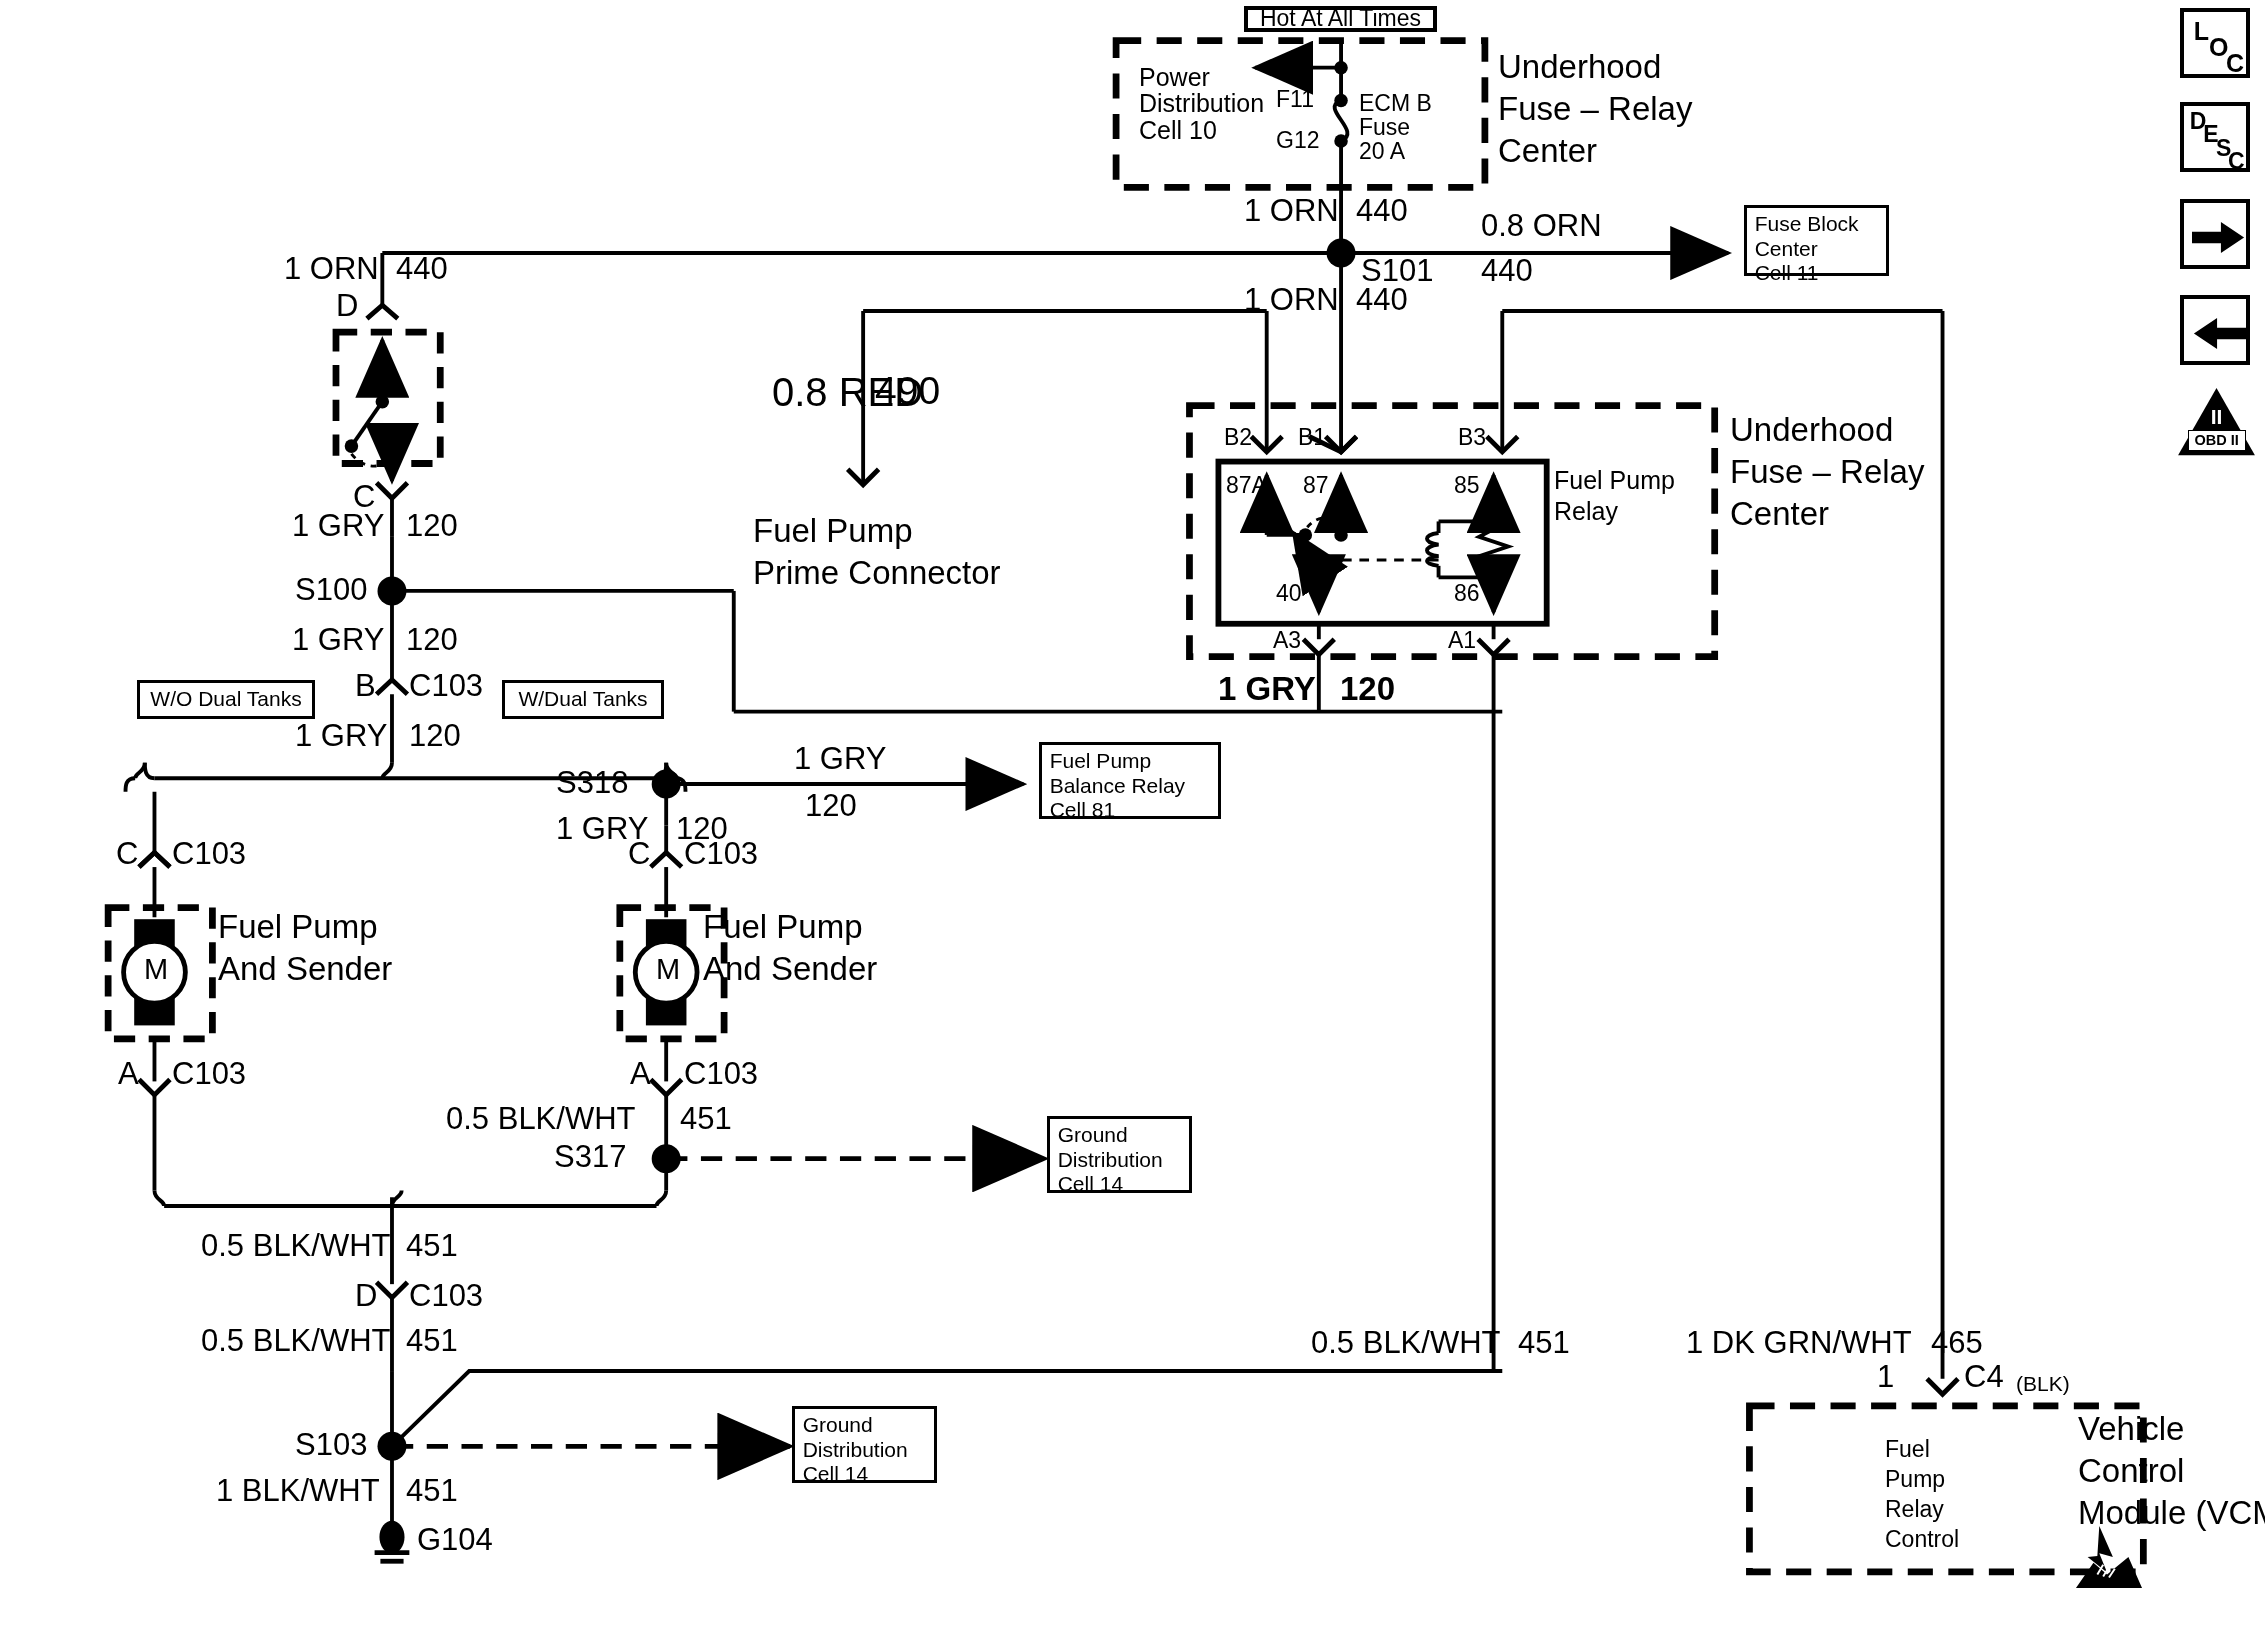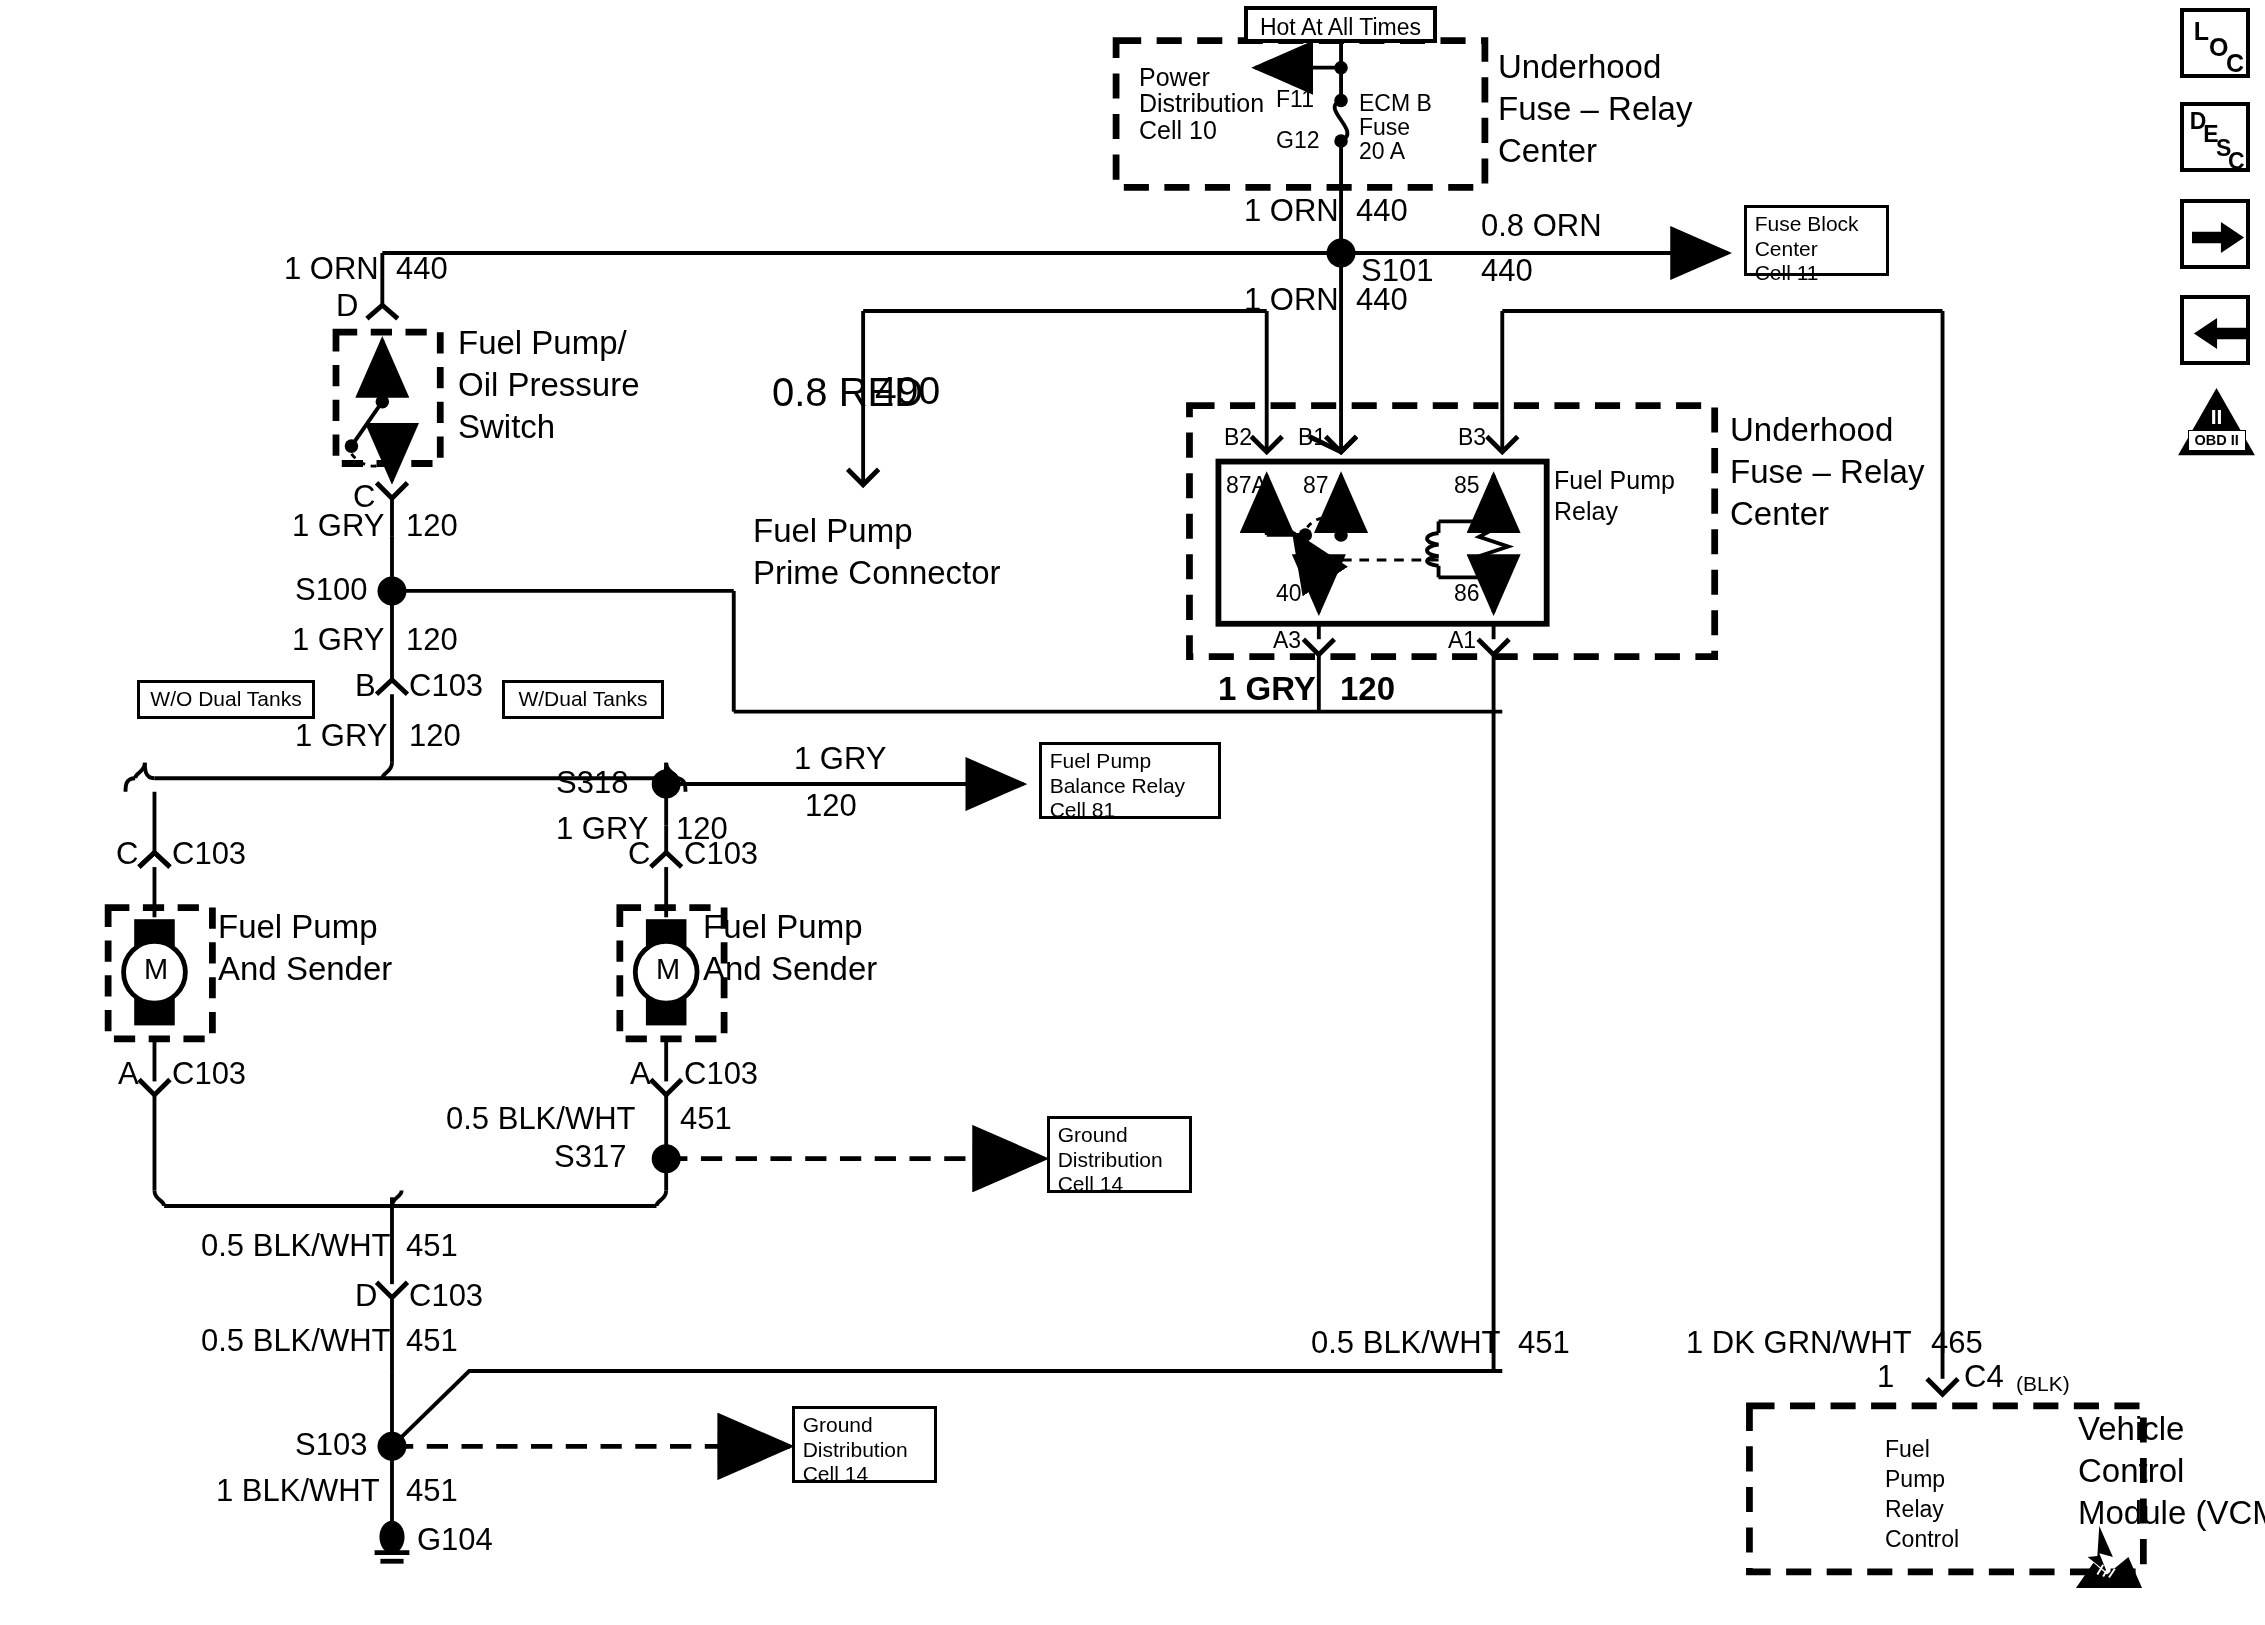--- a/index.html
+++ b/index.html
@@ -220,22 +220,22 @@
 
     <circle cx="690" cy="812" r="15" fill="#000" stroke="none"></circle>
     <path d="M690 812 L1060 812" stroke-width="4" marker-end="url(#arrHead)"></path>
 
     <path d="M2012 1395 L2012 1428" stroke-width="4"></path>
     <path d="M1996 1428 L2012 1444 L2028 1428" stroke-width="5"></path>
     <rect x="1812" y="1456" width="408" height="172" stroke-width="7" stroke-dasharray="26,16"></rect>
   </g>
 </svg>
 
-<div class="cbox f24" style="left:1244px;top:5.8px;width:193px;height:37px;
-     display:flex;justify-content:center;border-width:4.8px;">
+<div class="cbox f24" style="left:1244px;top:5.8px;width:193px;height:26px;
+     display:flex;align-items:center;justify-content:center;border-width:4.8px;text-decoration:underline;">
   <span>Hot At All Times</span>
 </div>
 
 <div class="lbl f26" style="left:1139px;top:64px;">
   <div>Power</div>
   <div>Distribution</div>
   <div>Cell 10</div>
 </div>
 
 <div class="lbl f24" style="left:1276px;top:87px;">F11</div>
@@ -269,25 +269,20 @@
 
 <div class="lbl" style="left:1244px;top:284px;font-size:31px;">1 ORN</div>
 <div class="lbl" style="left:1356px;top:284px;font-size:31px;">440</div>
 
 <div class="lbl" style="left:284px;top:253px;font-size:31px;">1 ORN</div>
 <div class="lbl" style="left:396px;top:253px;font-size:31px;">440</div>
 
 <div class="lbl" style="left:336px;top:290px;font-size:31px;">D</div>
 <div class="lbl" style="left:353px;top:481px;font-size:31px;">C</div>
 
-<div class="lbl f34" style="left:458px;top:322px;line-height:1.28;">
-  <div>Fuel Pump/</div>
-  <div>Oil Pressure</div>
-  <div>Switch</div>
-</div>
 
 <div class="lbl" style="left:292px;top:510px;font-size:31px;">1 GRY</div>
 <div class="lbl" style="left:406px;top:510px;font-size:31px;">120</div>
 
 <div class="lbl" style="left:295px;top:574px;font-size:31px;">S100</div>
 
 <div class="lbl" style="left:292px;top:624px;font-size:31px;">1 GRY</div>
 <div class="lbl" style="left:406px;top:624px;font-size:31px;">120</div>
 
 <div class="lbl" style="left:355px;top:670px;font-size:31px;">B</div>

